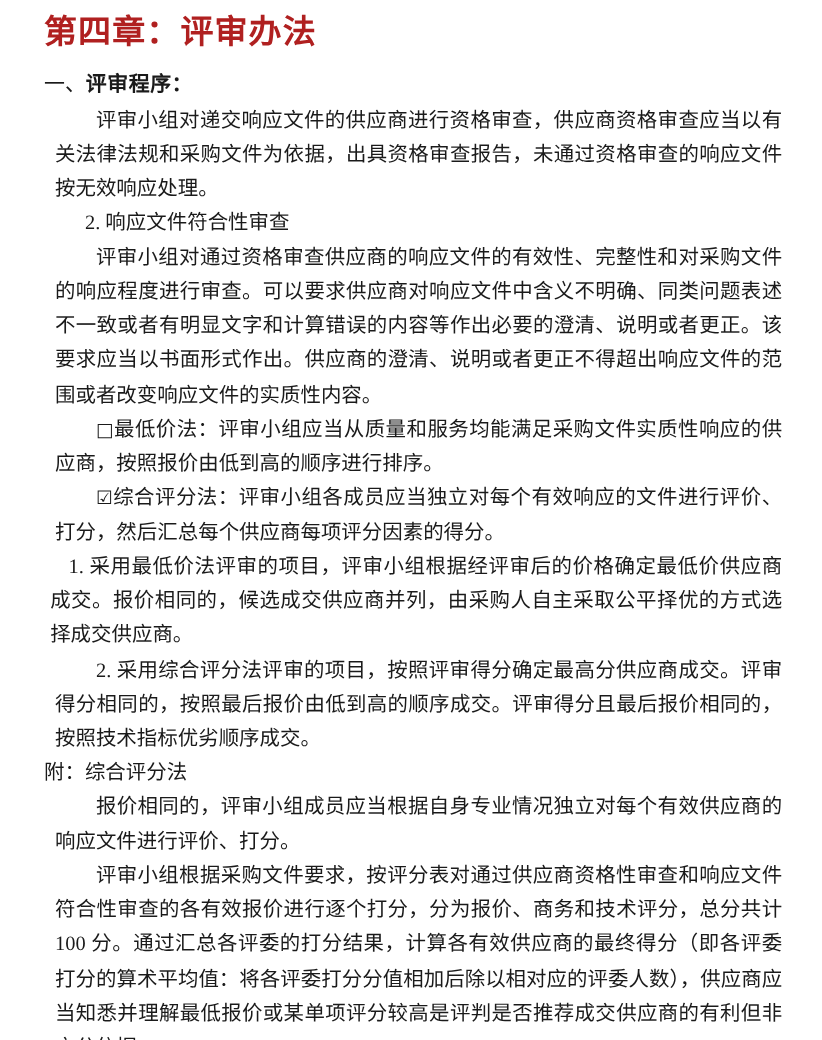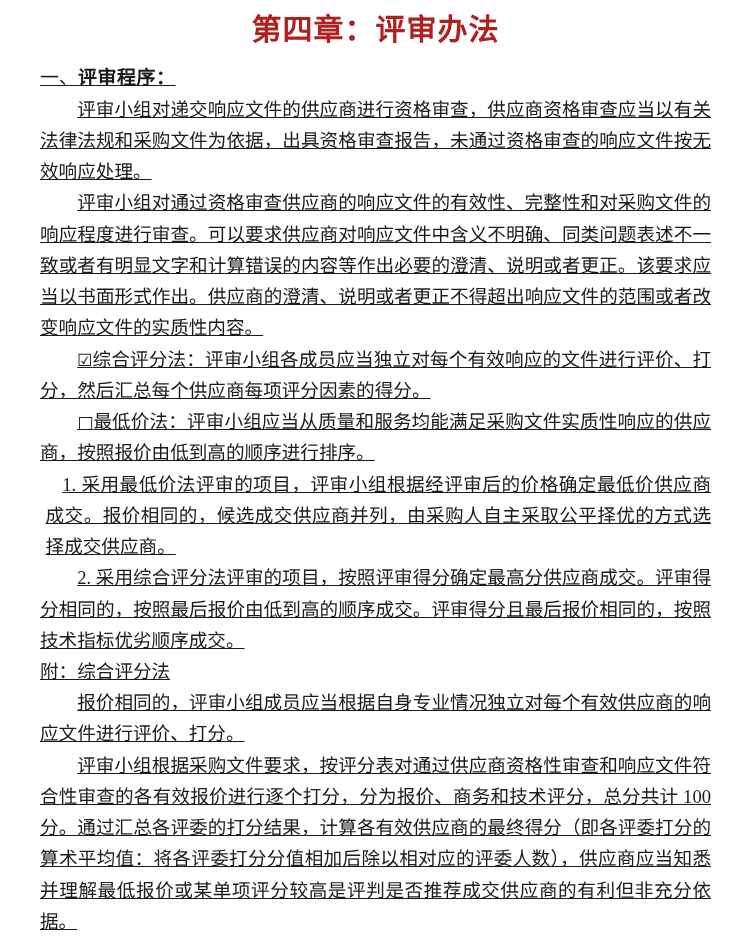--- a/index.html
+++ b/index.html
@@ -18,74 +18,73 @@
     width: 747px;
     min-height: 945px;
     padding: 8px 36px 18px 40px;
     background: #ffffff;
   }
   .doc-title {
     font-family: "Liberation Sans", sans-serif;
     font-weight: bold;
     font-size: 30px;
     line-height: 1.3;
-    text-align: center;
     color: #b02020;
     margin: 2px 0 14px 0;
     letter-spacing: 1px;
   }
   p {
     margin: 0;
     font-size: 18.6px;
     line-height: 1.68;
     text-align: justify;
-    text-decoration: underline;
   }
   .sec-heading {
     font-size: 19px;
     line-height: 1.62;
     text-align: left;
   }
   .sec-heading .sec-num {
     font-weight: normal;
   }
   .sec-heading .sec-text {
     font-family: "Liberation Sans", sans-serif;
     font-weight: bold;
     letter-spacing: 0.5px;
   }
-  .indent2 { text-indent: 2em; }
+  .indent2 { text-indent: 2em; margin-left: 10px; }
   .item-line { text-indent: 2em; }
   .s2-item1 { padding-left: 0.3em; text-indent: 0.9em; }
   .no-indent { text-indent: 0; }
   .checkbox-glyph {
     font-family: "DejaVu Sans", sans-serif;
     font-size: 17px;
   }
 </style>
 </head>
 <body>
 
 <div class="page">
 
   <h1 class="doc-title">第四章：评审办法</h1>
 
   <p class="sec-heading"><span class="sec-num">一、</span><span class="sec-text">评审程序：</span></p>
 
 
   <p class="indent2">评审小组对递交响应文件的供应商进行资格审查，供应商资格审查应当以有关法律法规和采购文件为依据，出具资格审查报告，未通过资格审查的响应文件按无效响应处理。</p>
 
+  <p class="item-line">2. 响应文件符合性审查</p>
 
   <p class="indent2">评审小组对通过资格审查供应商的响应文件的有效性、完整性和对采购文件的响应程度进行审查。可以要求供应商对响应文件中含义不明确、同类问题表述不一致或者有明显文字和计算错误的内容等作出必要的澄清、说明或者更正。该要求应当以书面形式作出。供应商的澄清、说明或者更正不得超出响应文件的范围或者改变响应文件的实质性内容。</p>
 
 
 
+  <p class="indent2"><span class="checkbox-glyph">□</span><span>最低价法：评审小组应当从质量和服务均能满足采购文件实质性响应的供应商，按照报价由低到高的顺序进行排序。</span></p>
+
   <p class="indent2"><span class="checkbox-glyph">☑</span><span>综合评分法：评审小组各成员应当独立对每个有效响应的文件进行评价、打分，然后汇总每个供应商每项评分因素的得分。</span></p>
-
-  <p class="indent2"><span class="checkbox-glyph">□</span><span>最低价法：评审小组应当从质量和服务均能满足采购文件实质性响应的供应商，按照报价由低到高的顺序进行排序。</span></p>
 
 
   <p class="s2-item1">1. 采用最低价法评审的项目，评审小组根据经评审后的价格确定最低价供应商成交。报价相同的，候选成交供应商并列，由采购人自主采取公平择优的方式选择成交供应商。</p>
 
   <p class="indent2">2. 采用综合评分法评审的项目，按照评审得分确定最高分供应商成交。评审得分相同的，按照最后报价由低到高的顺序成交。评审得分且最后报价相同的，按照技术指标优劣顺序成交。</p>
 
   <p class="no-indent">附：综合评分法</p>
 
   <p class="indent2">报价相同的，评审小组成员应当根据自身专业情况独立对每个有效供应商的响应文件进行评价、打分。</p>
 

